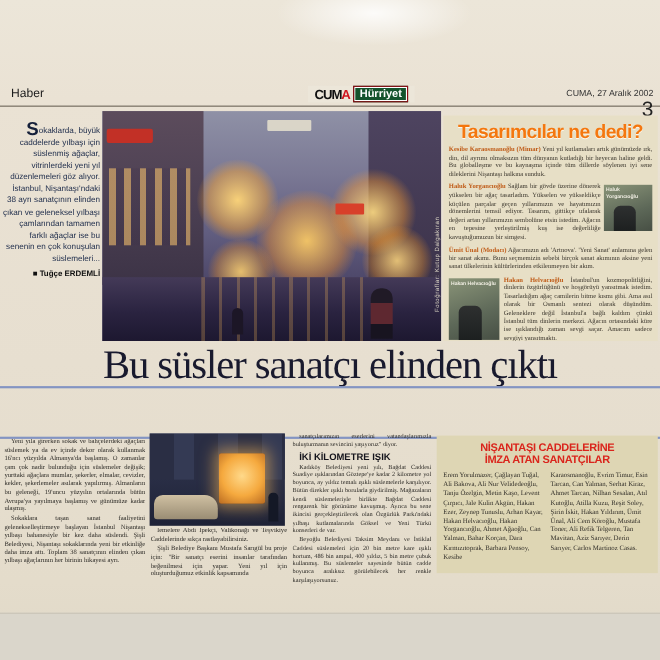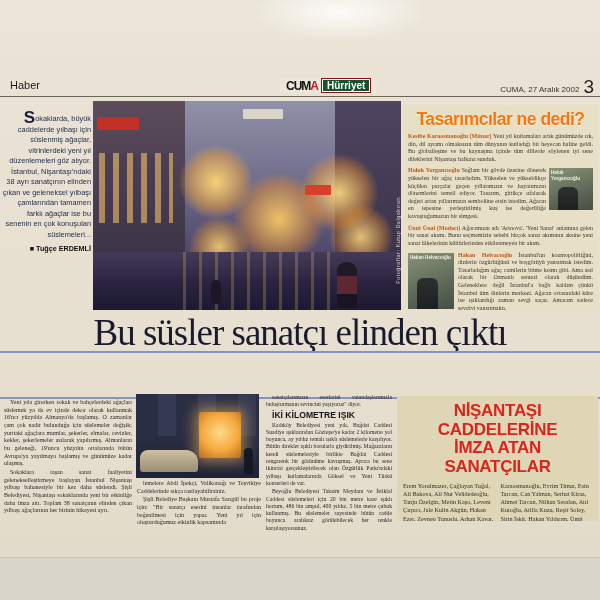--- a/index.html
+++ b/index.html
@@ -12,21 +12,21 @@
 
   
   .section{position:absolute;left:10px;top:79px;font-family:"Liberation Sans",sans-serif;font-size:11px;color:#1c1c1c;}
   .header-rule{position:absolute;left:0;top:96px;width:600px;height:1px;background:#6b6458;}
   .masthead{position:absolute;left:280px;top:78px;display:flex;align-items:center;gap:3px;background:#ece6d9;padding:0 6px;}
   .cuma{font-family:"Liberation Sans",sans-serif;font-weight:bold;font-size:12px;letter-spacing:-1px;color:#111;}
   .cuma-a{color:#cf1620;}
   .brand{background:#14532d;color:#fff;font-family:"Liberation Sans",sans-serif;font-weight:bold;font-size:10px;
     padding:1px 5px;border:1px solid #8d0d14;box-shadow:inset 0 0 0 1px #fff;letter-spacing:0;}
   .dateline{position:absolute;right:6px;top:80px;display:flex;align-items:flex-end;gap:4px;
-    font-family:"Liberation Sans",sans-serif;font-size:8px;color:#333;}
+    font-family:"Liberation Sans",sans-serif;font-size:8px;color:#333;flex-direction:column;}
   .pagenum{font-size:19px;line-height:14px;color:#222;}
 
   
   .intro{position:absolute;left:2px;top:113px;width:89px;text-align:right;
     font-family:"Liberation Sans",sans-serif;font-size:7.4px;line-height:1.42;color:#22304e;}
   .dropcap{font-size:17px;font-weight:bold;line-height:10px;vertical-align:-2px;color:#15203a;}
   .byline{margin-top:4px;font-weight:bold;font-size:7.2px;color:#111;}
 
   
   .photo-main{position:absolute;left:93px;top:101px;width:308px;height:209px;overflow:hidden;
@@ -95,21 +95,21 @@
     background:repeating-linear-gradient(90deg,#2a2e44 0 22px,#343a54 22px 40px);}
   .p2-cube{position:absolute;right:18px;top:18px;width:42px;height:46px;border-radius:2px;
     background:radial-gradient(circle at 50% 45%,#ffd98a 0%,#f5a93e 55%,#b96a20 100%);box-shadow:0 0 14px 4px rgba(255,190,90,.55);}
   .p2-car{position:absolute;left:4px;bottom:6px;width:58px;height:22px;border-radius:8px 12px 3px 3px;
     background:linear-gradient(180deg,#cfc0a2,#9a8d74);}
   .p2-person{position:absolute;right:6px;bottom:4px;width:9px;height:26px;border-radius:4px 4px 0 0;background:#141826;}
 
   
   .artists{position:absolute;left:397px;top:396px;width:201px;height:125px;background:#ded6b4;
     padding:6px 6px 4px 6px;box-sizing:border-box;overflow:hidden;}
-  .artists-title{font-family:"Liberation Sans",sans-serif;font-weight:bold;font-size:17px;line-height:1.1;
+  .artists-title{font-family:"Liberation Sans",sans-serif;font-weight:bold;font-size:10px;line-height:1.1;
     color:#da251c;text-align:center;letter-spacing:-.3px;margin:0 0 5px 0;}
   .namecols{display:flex;gap:6px;}
   .namecol{width:50%;font-size:6.2px;line-height:1.32;color:#33302a;}
 </style>
 </head>
 <body>
 
 <div class="canvas">
   <div class="scan-highlight"></div>
 

